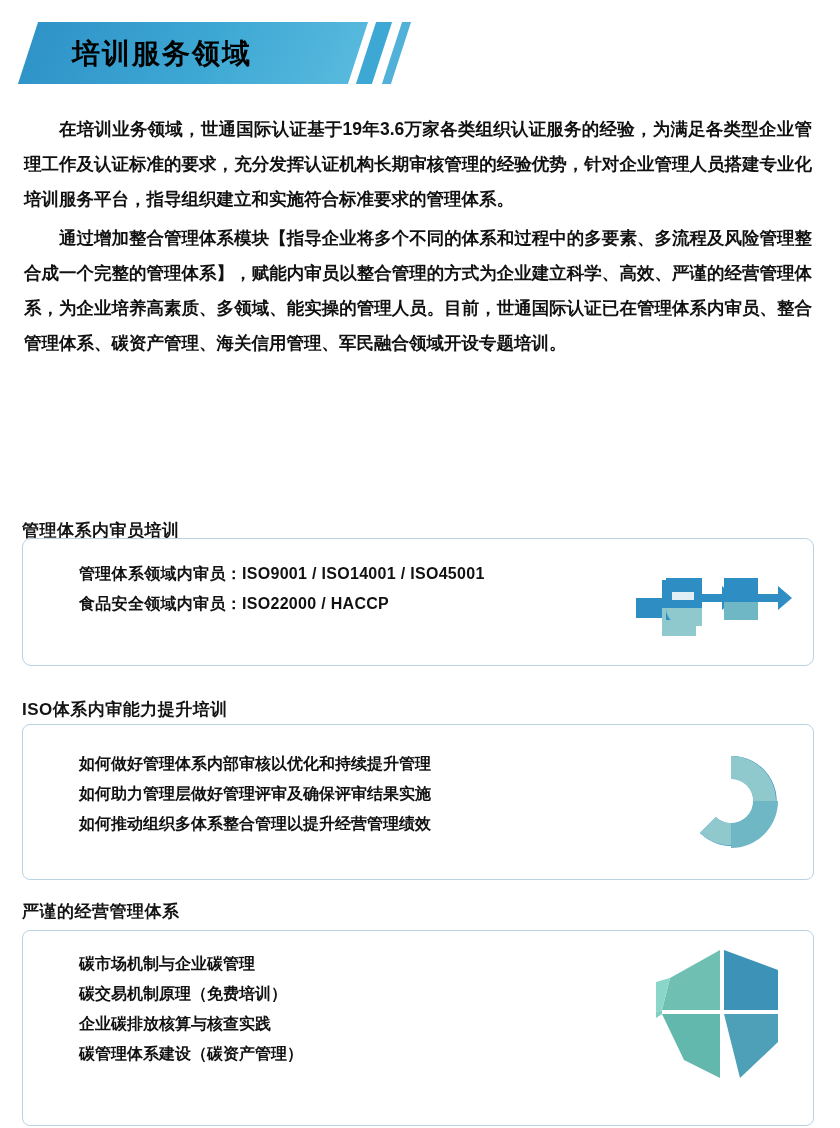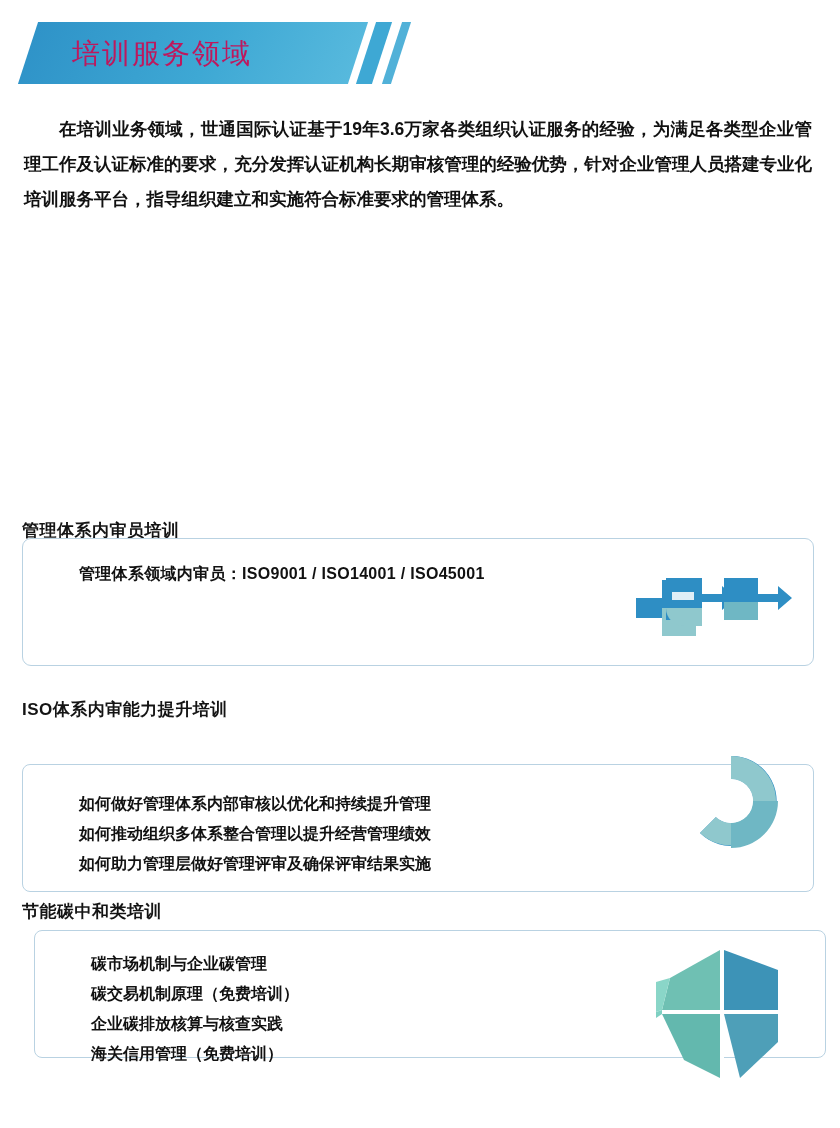--- a/index.html
+++ b/index.html
@@ -31,22 +31,22 @@
     width: 330px;
     height: 62px;
     background: linear-gradient(100deg, #2f93c8 0%, #3ea8d4 55%, #57b9dd 100%);
     transform: skewX(-18deg);
   }
   .banner-title {
     position: absolute;
     top: 13px;
     left: 72px;
     font-size: 28px;
-    font-weight: normal;
-    color: #be185d;
+    font-weight: bold;
+    color: #000000;
     letter-spacing: 2px;
   }
   .banner-bar {
     position: absolute;
     top: 0;
     height: 62px;
     background: #3ea8d4;
     transform: skewX(-18deg);
   }
   .banner-bar.b1 { left: 366px; width: 16px; }
@@ -99,27 +99,27 @@
   }
 
   
   #title-1 { top: 519px; }
   #panel-1 { top: 538px; height: 128px; border-radius: 9px; }
   #panel-1 ul { padding: 20px 0 0 56px; }
   #panel-1 li { line-height: 30px; font-family: "Liberation Sans", sans-serif; letter-spacing: .3px; }
 
   
   #title-2 { top: 698px; }
-  #panel-2 { top: 764px; height: 128px; }
+  #panel-2 { top: 724px; height: 156px; }
   #panel-2 ul { padding: 24px 0 0 56px; }
   #panel-2 li { line-height: 30px; }
 
   
   #title-3 { top: 900px; }
-  #panel-3 { top: 930px; height: 128px; margin-left: 12px; }
+  #panel-3 { top: 930px; height: 196px; }
   #panel-3 ul { padding: 18px 0 0 56px; }
   #panel-3 li { line-height: 30px; }
 
   
   .art {
     position: absolute;
     pointer-events: none;
   }
   #art-1 { right: 38px; top: 568px; }
   #art-2 { right: 54px; top: 748px; }
@@ -130,26 +130,28 @@
 
 <div class="banner">
   <div class="banner-shape"></div>
   <div class="banner-bar b1"></div>
   <div class="banner-bar b2"></div>
   <div class="banner-title">培训服务领域</div>
 </div>
 
 <div class="intro">
   <p>在培训业务领域，世通国际认证基于19年3.6万家各类组织认证服务的经验，为满足各类型企业管理工作及认证标准的要求，充分发挥认证机构长期审核管理的经验优势，针对企业管理人员搭建专业化培训服务平台，指导组织建立和实施符合标准要求的管理体系。</p>
+  <p>通过增加整合管理体系模块【指导企业将多个不同的体系和过程中的多要素、多流程及风险管理整合成一个完整的管理体系】，赋能内审员以整合管理的方式为企业建立科学、高效、严谨的经营管理体系，为企业培养高素质、多领域、能实操的管理人员。目前，世通国际认证已在管理体系内审员、整合管理体系、碳资产管理、海关信用管理、军民融合领域开设专题培训。</p>
 </div>
 
 <div class="section-title" id="title-1">管理体系内审员培训</div>
 <div class="panel" id="panel-1">
   <ul>
     <li>管理体系领域内审员：ISO9001  /  ISO14001  /  ISO45001</li>
+    <li>食品安全领域内审员：ISO22000  /  HACCP</li>
   </ul>
 </div>
 <div class="art" id="art-1">
   <svg width="170" height="80" viewBox="0 0 170 80">
     <path d="M4 30 h26 v-18 h34 v56 h-34 v-18 h-26 z" fill="#2e8ec4"></path>
     <path d="M30 12 h34 v56 h-34 z" fill="#2e8ec4"></path>
     <path d="M30 40 h34 v28 h-34 z" fill="#8fc8cd"></path>
     <rect x="34" y="10" width="36" height="42" fill="#2e8ec4"></rect>
     <path d="M34 40 a18 18 0 0 0 18 18 h18 v-18 z" fill="#8fc8cd"></path>
     <path d="M70 26 h20 v-8 l14 12 -14 12 v-8 h-20 z" fill="#2e8ec4"></path>
@@ -157,40 +159,40 @@
     <path d="M92 34 h34 v18 a0 0 0 0 1 0 0 h-34 z" fill="#6fb7c4"></path>
     <path d="M126 26 h20 v-8 l14 12 -14 12 v-8 h-20 z" fill="#2e8ec4"></path>
     <rect x="40" y="24" width="22" height="8" fill="#ffffff" opacity=".85"></rect>
   </svg>
 </div>
 
 <div class="section-title" id="title-2">ISO体系内审能力提升培训</div>
 <div class="panel" id="panel-2">
   <ul>
     <li>如何做好管理体系内部审核以优化和持续提升管理</li>
+    <li>如何助力管理层做好管理评审及确保评审结果实施</li>
     <li>如何推动组织多体系整合管理以提升经营管理绩效</li>
-    <li>如何助力管理层做好管理评审及确保评审结果实施</li>
   </ul>
 </div>
 <div class="art" id="art-2">
   <svg width="110" height="105" viewBox="0 0 110 105">
     <path d="M55 8 a45 45 0 1 1 -31 77 l16 -16 a22 22 0 1 0 15 -38 z" fill="#2e8ec4"></path>
     <path d="M55 31 a22 22 0 0 1 22 22 a22 22 0 0 1 -22 22 a22 22 0 0 1 -15 -6 l-16 16 a45 45 0 0 0 76 -32 a45 45 0 0 0 -45 -45 z" fill="#8fc8cd"></path>
     <path d="M77 53 a22 22 0 0 1 -22 22 l0 25 a47 47 0 0 0 47 -47 z" fill="#6fb7c4"></path>
     <circle cx="55" cy="53" r="22" fill="#ffffff"></circle>
   </svg>
 </div>
 
-<div class="section-title" id="title-3">节能碳中和类培训</div>
+<div class="section-title" id="title-3">严谨的经营管理体系</div>
 <div class="panel" id="panel-3">
   <ul>
     <li>碳市场机制与企业碳管理</li>
     <li>碳交易机制原理（免费培训）</li>
     <li>企业碳排放核算与核查实践</li>
-    <li>海关信用管理（免费培训）</li>
+    <li>碳管理体系建设（碳资产管理）</li>
   </ul>
 </div>
 <div class="art" id="art-3">
   <svg width="180" height="160" viewBox="0 0 180 160">
     <polygon points="38,40 88,12 88,72 30,72" fill="#6fc0b3"></polygon>
     <polygon points="92,12 146,32 146,72 92,72" fill="#3d93b7"></polygon>
     <polygon points="30,76 88,76 88,140 52,122" fill="#63b8ae"></polygon>
     <polygon points="92,76 146,76 146,104 108,140" fill="#4e9fb8"></polygon>
     <polygon points="30,72 88,72 88,76 30,76" fill="#ffffff"></polygon>
     <polygon points="92,72 146,72 146,76 92,76" fill="#ffffff"></polygon>

